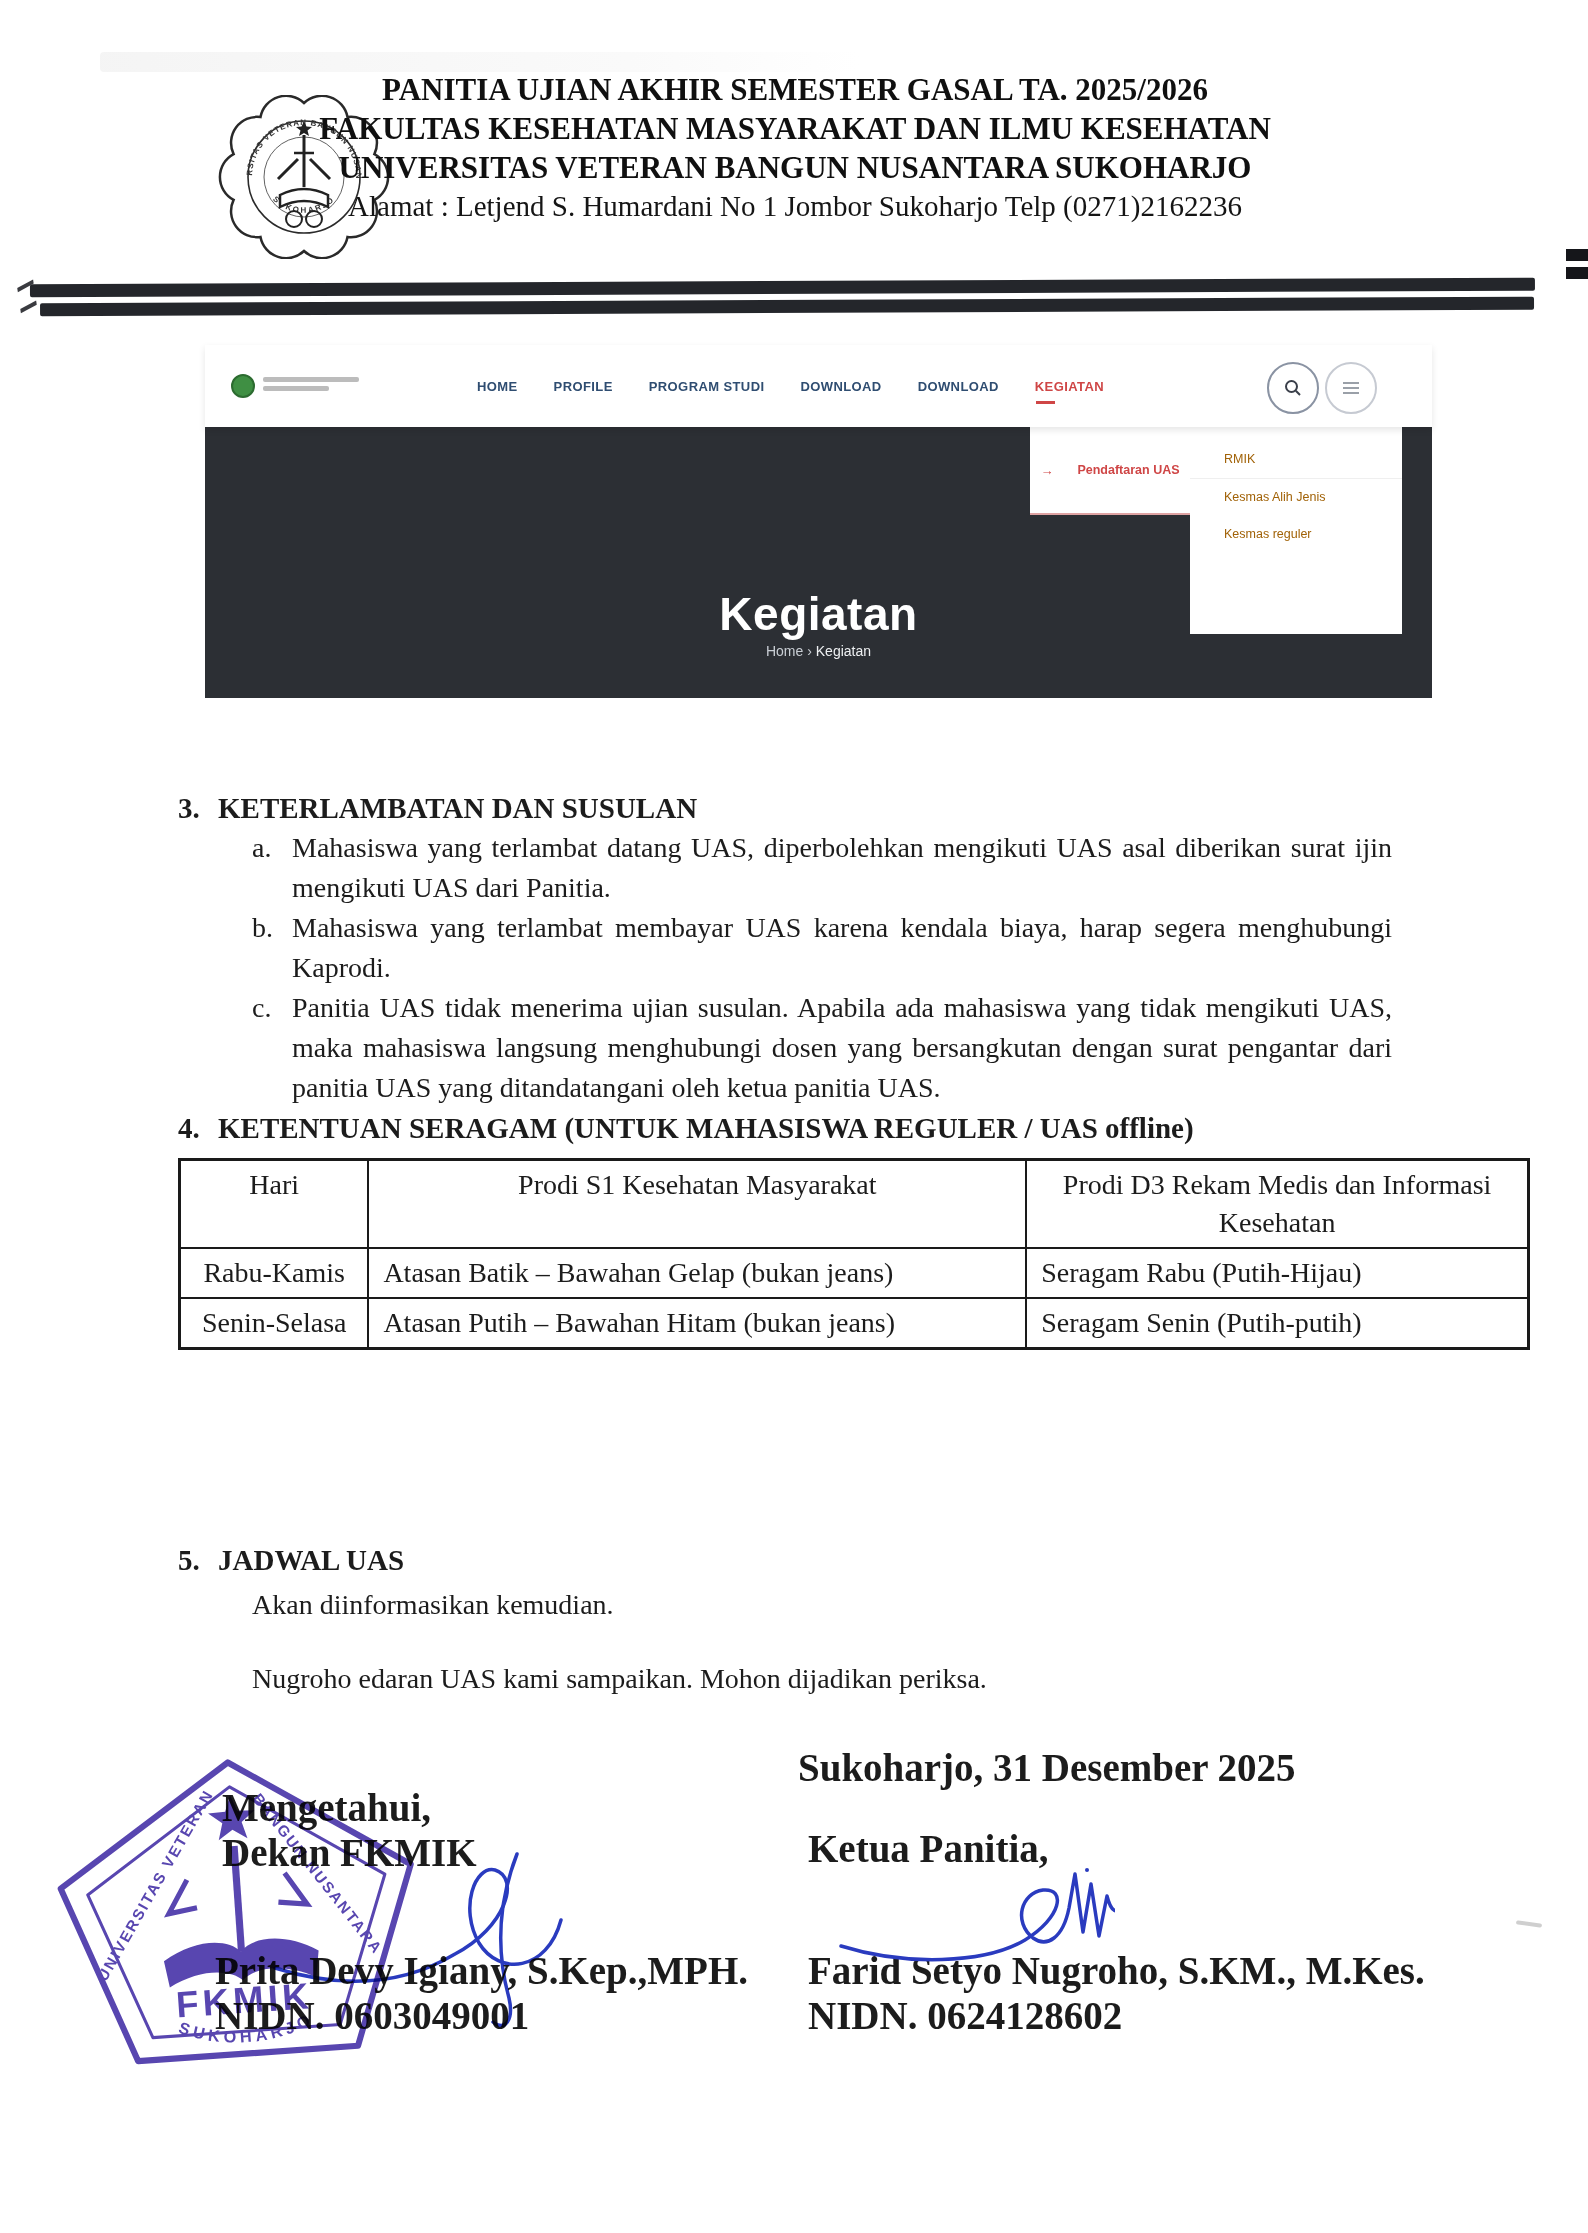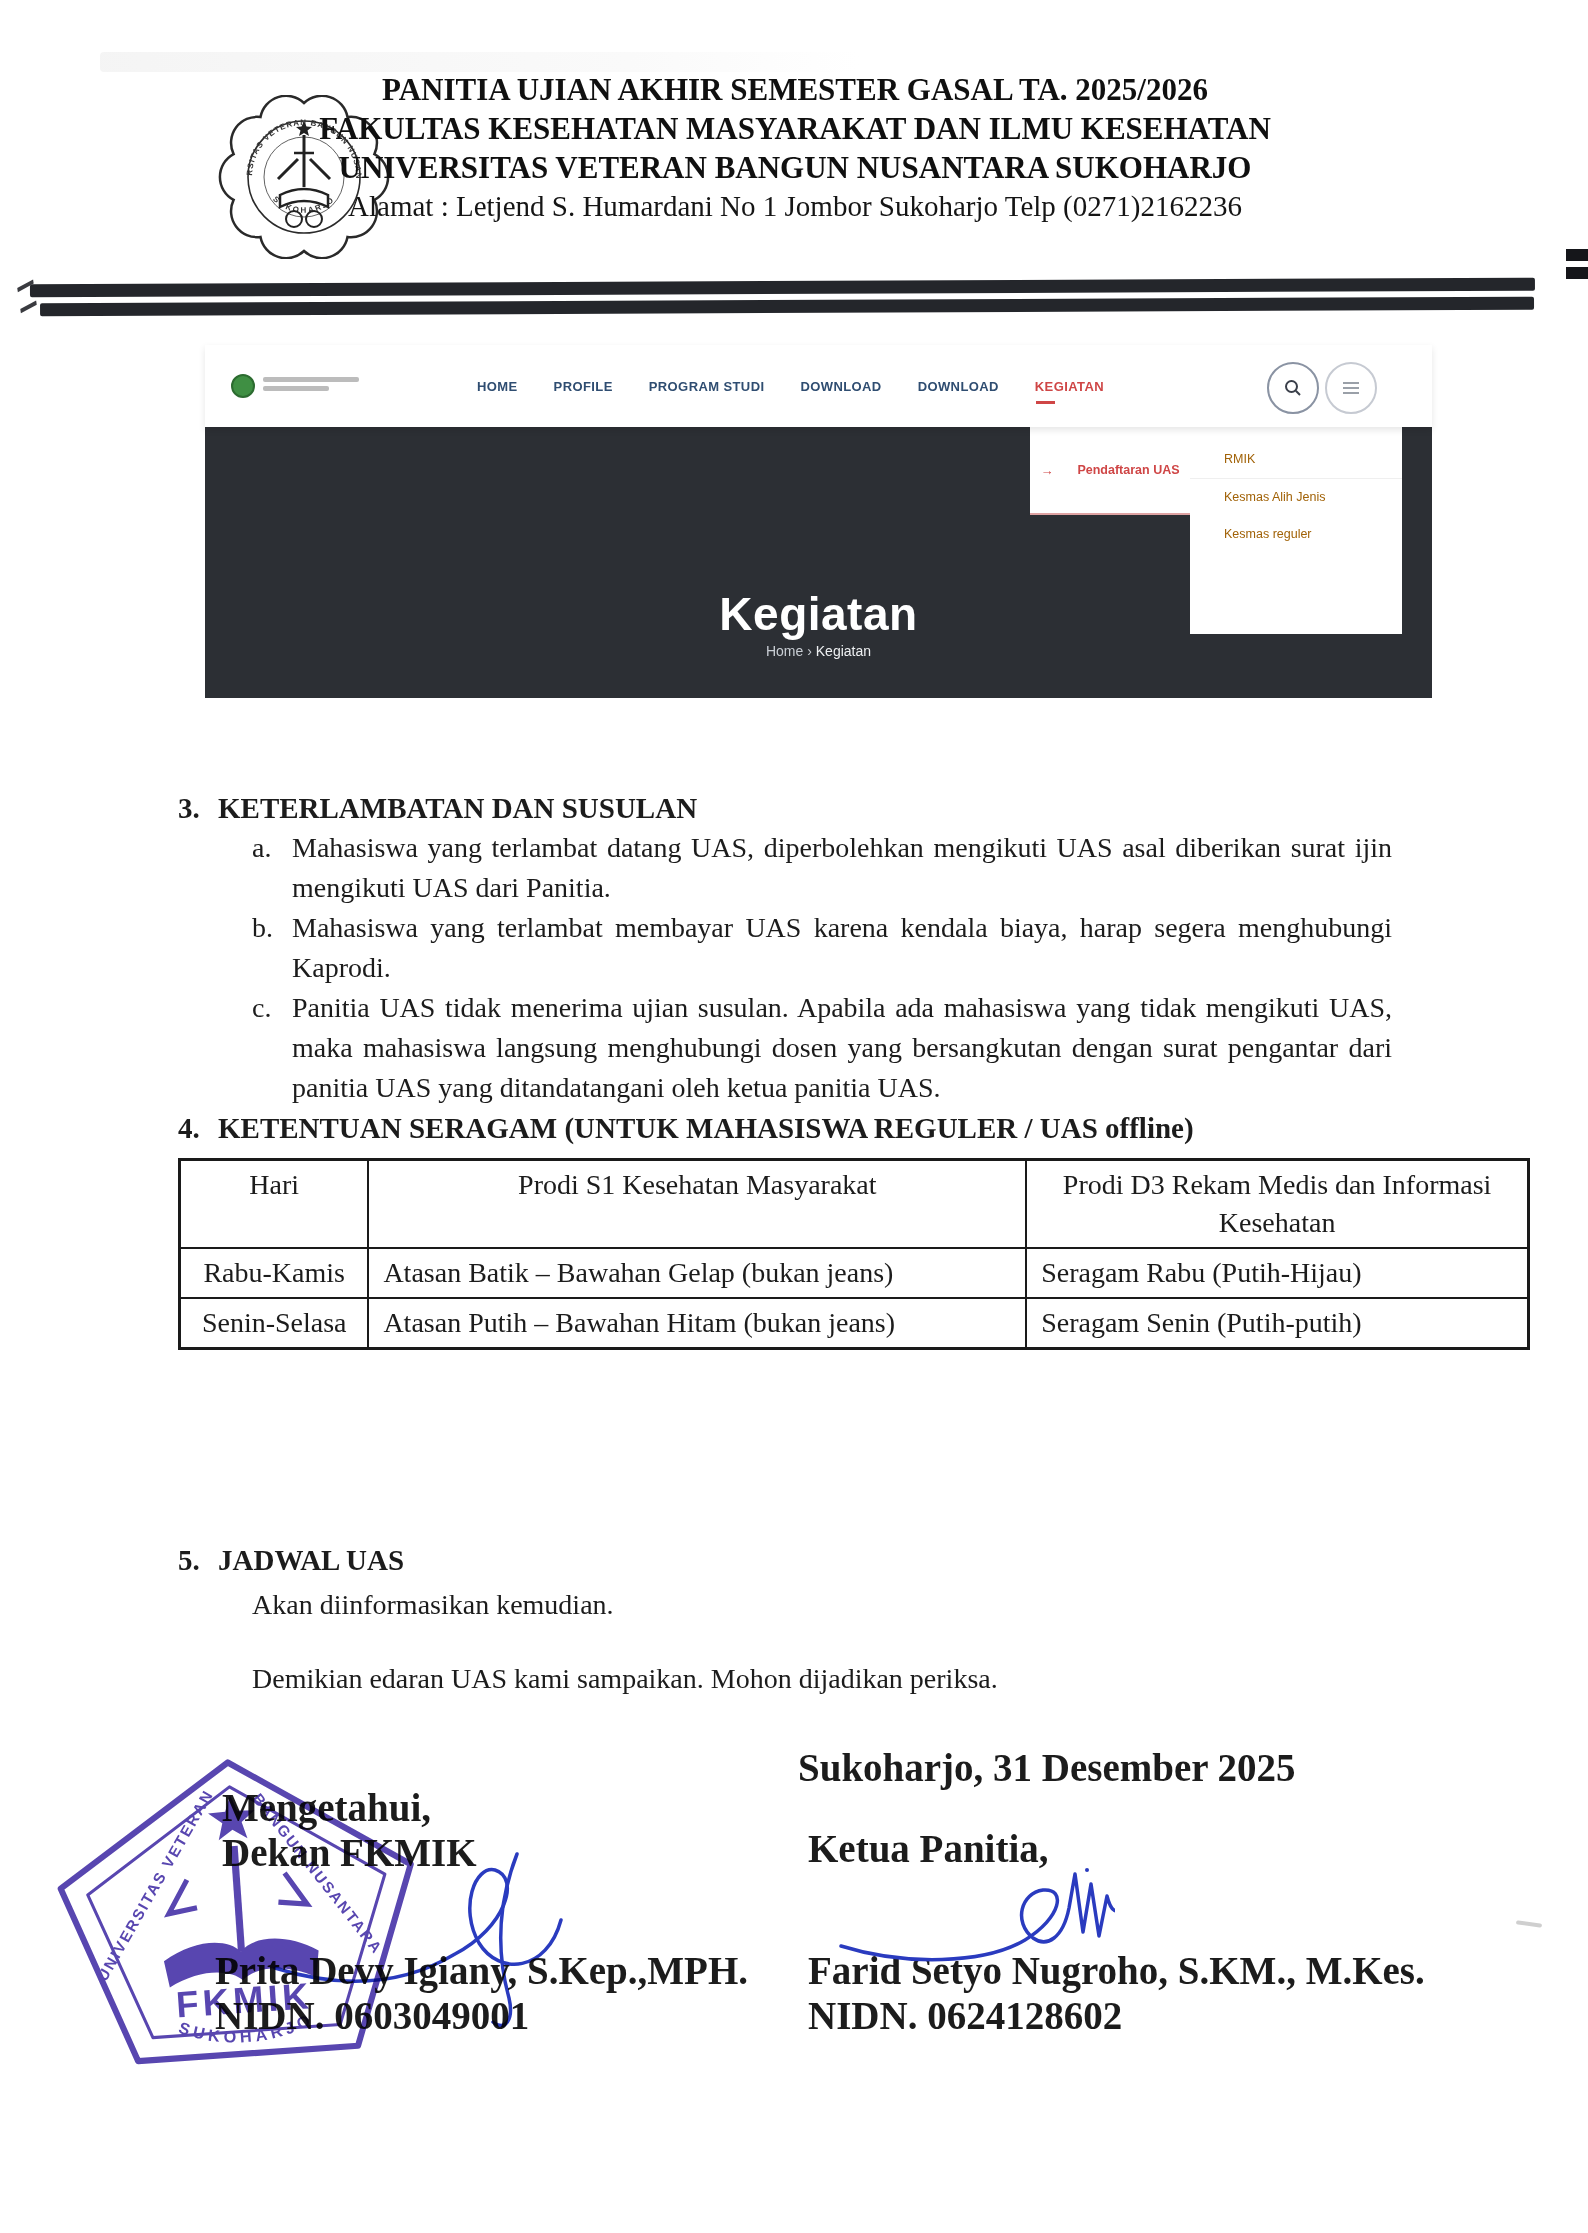--- a/index.html
+++ b/index.html
@@ -224,21 +224,21 @@
   </div>
 
   <div class="abs sec5">
     <div class="h-row">
       <span class="h-num">5.</span>
       <span>JADWAL UAS</span>
     </div>
     <div class="sec5-body">Akan diinformasikan kemudian.</div>
   </div>
 
-  <div class="abs closing">Demikian edaran UAS kami sampaikan. Mohon dijadikan periksa.</div>
+  <div class="abs closing">Nugroho edaran UAS kami sampaikan. Mohon dijadikan periksa.</div>
   <div class="abs date-line sig-label">Sukoharjo, 31 Desember 2025</div>
 
   <div class="abs sig-label l-role1">Mengetahui,</div>
   <div class="abs sig-label l-role2">Dekan FKMIK</div>
   <div class="abs sig-label l-name">Prita Devy Igiany, S.Kep.,MPH.</div>
   <div class="abs sig-label l-nidn">NIDN. 0603049001</div>
   <div class="abs sig-label r-role">Ketua Panitia,</div>
   <div class="abs sig-label r-name">Farid Setyo Nugroho, S.KM., M.Kes.</div>
   <div class="abs sig-label r-nidn">NIDN. 0624128602</div>
 

